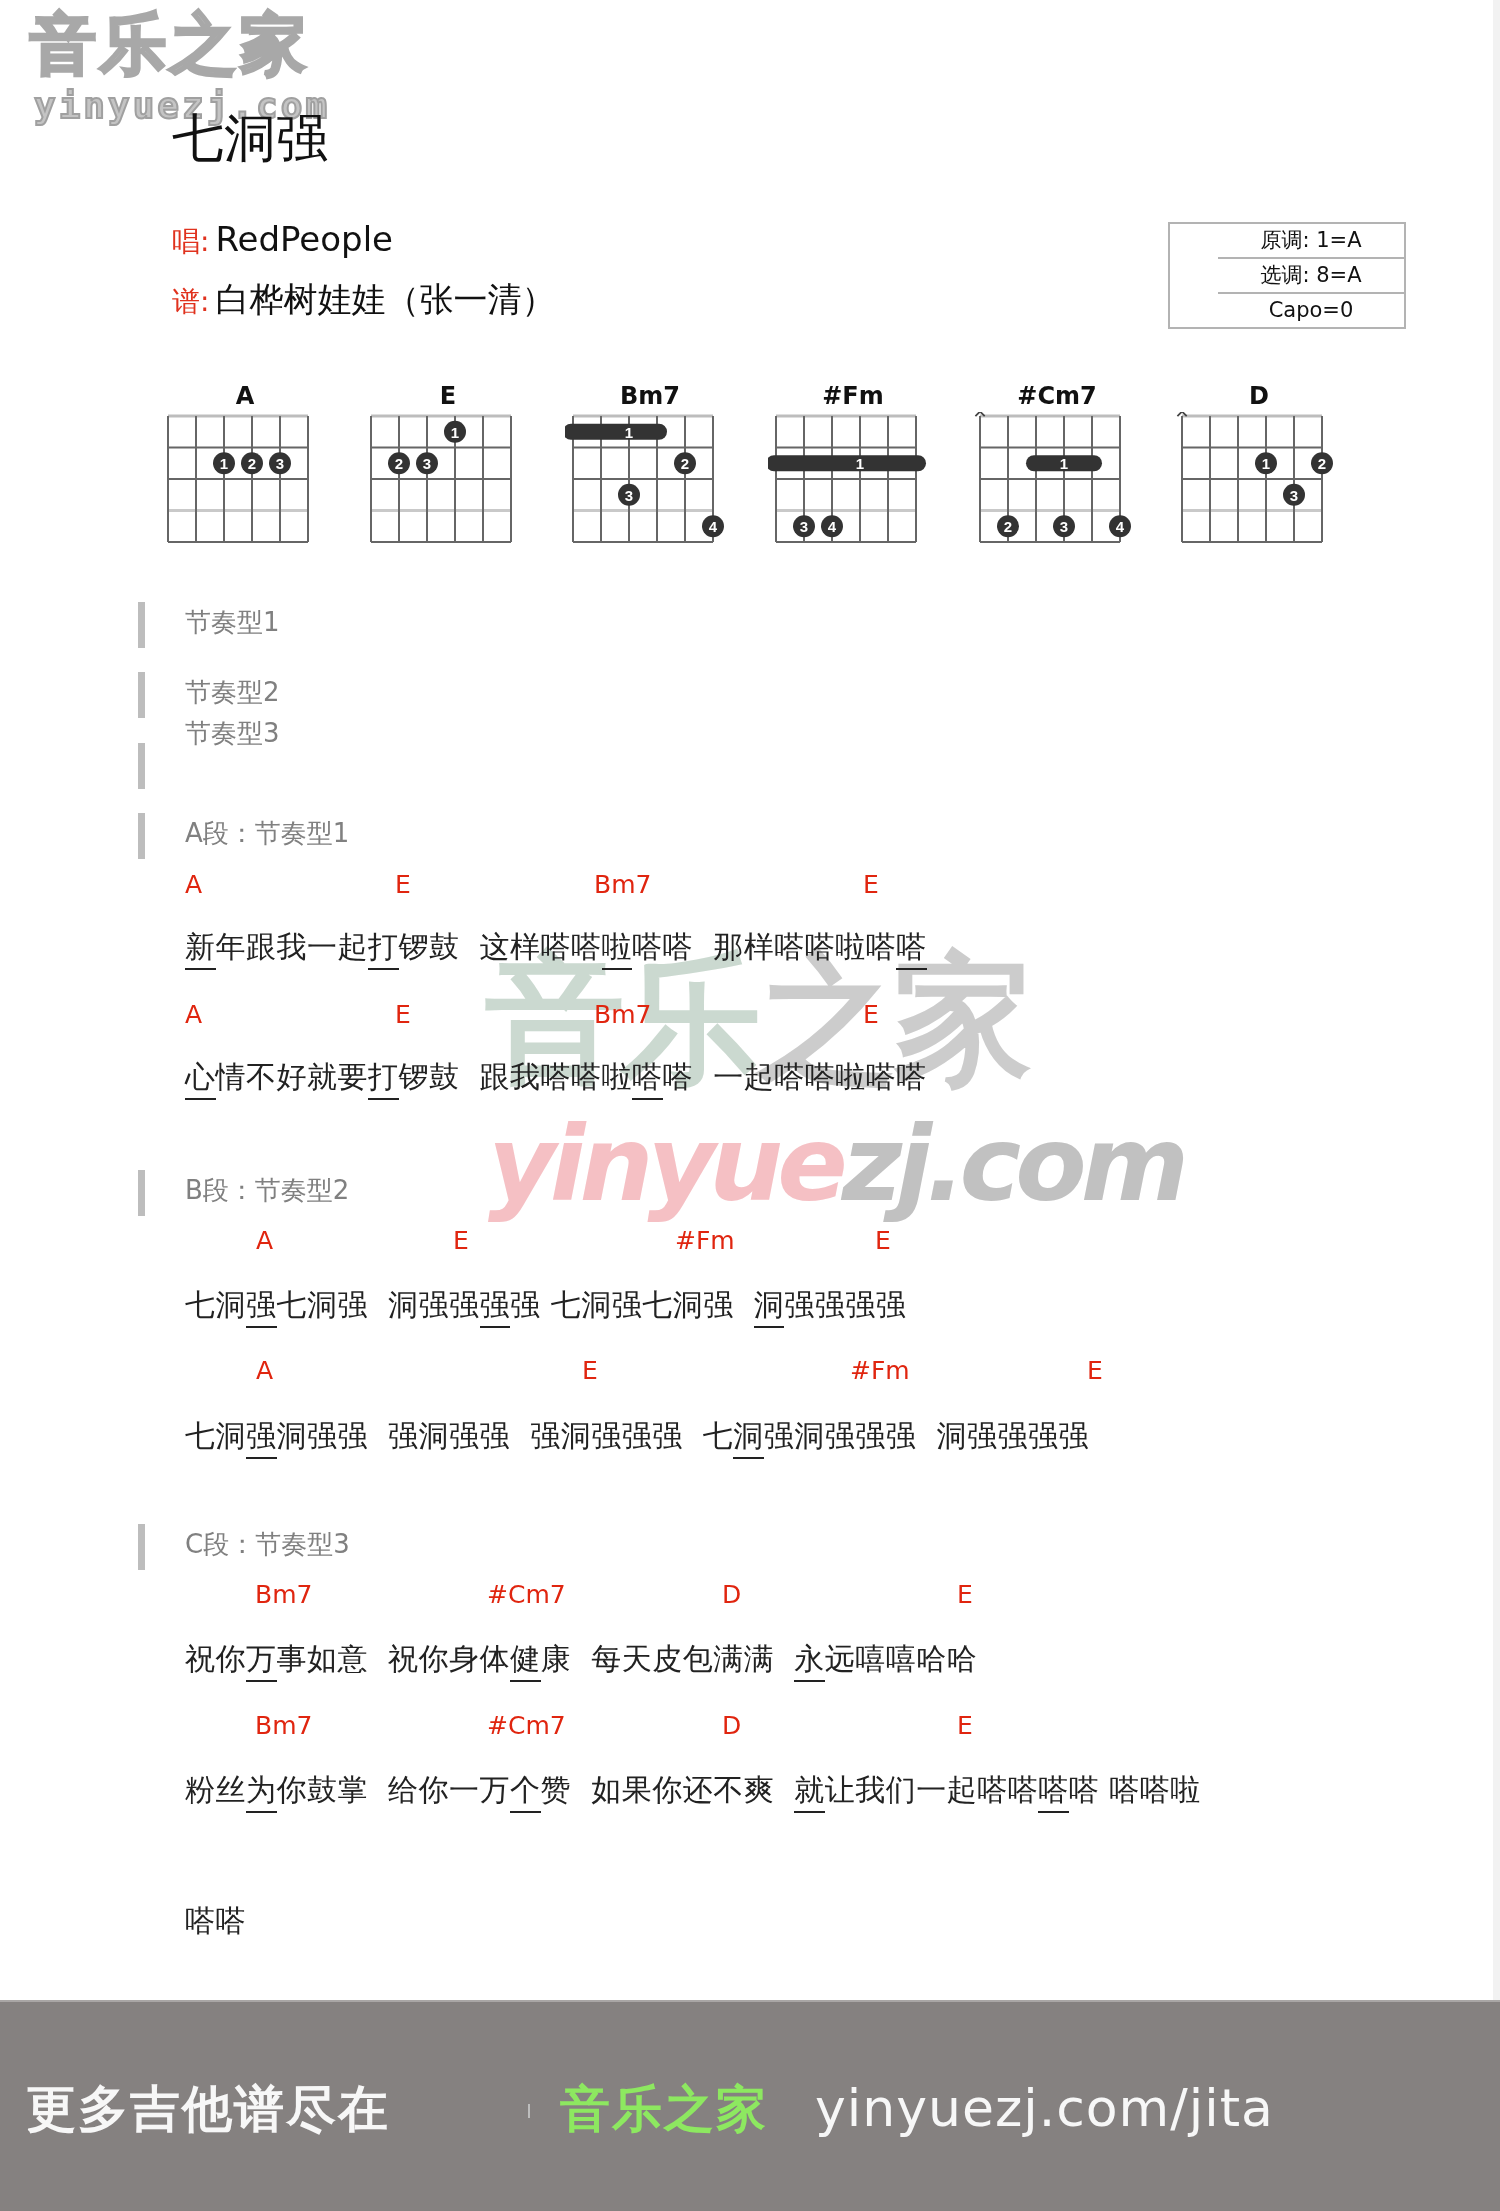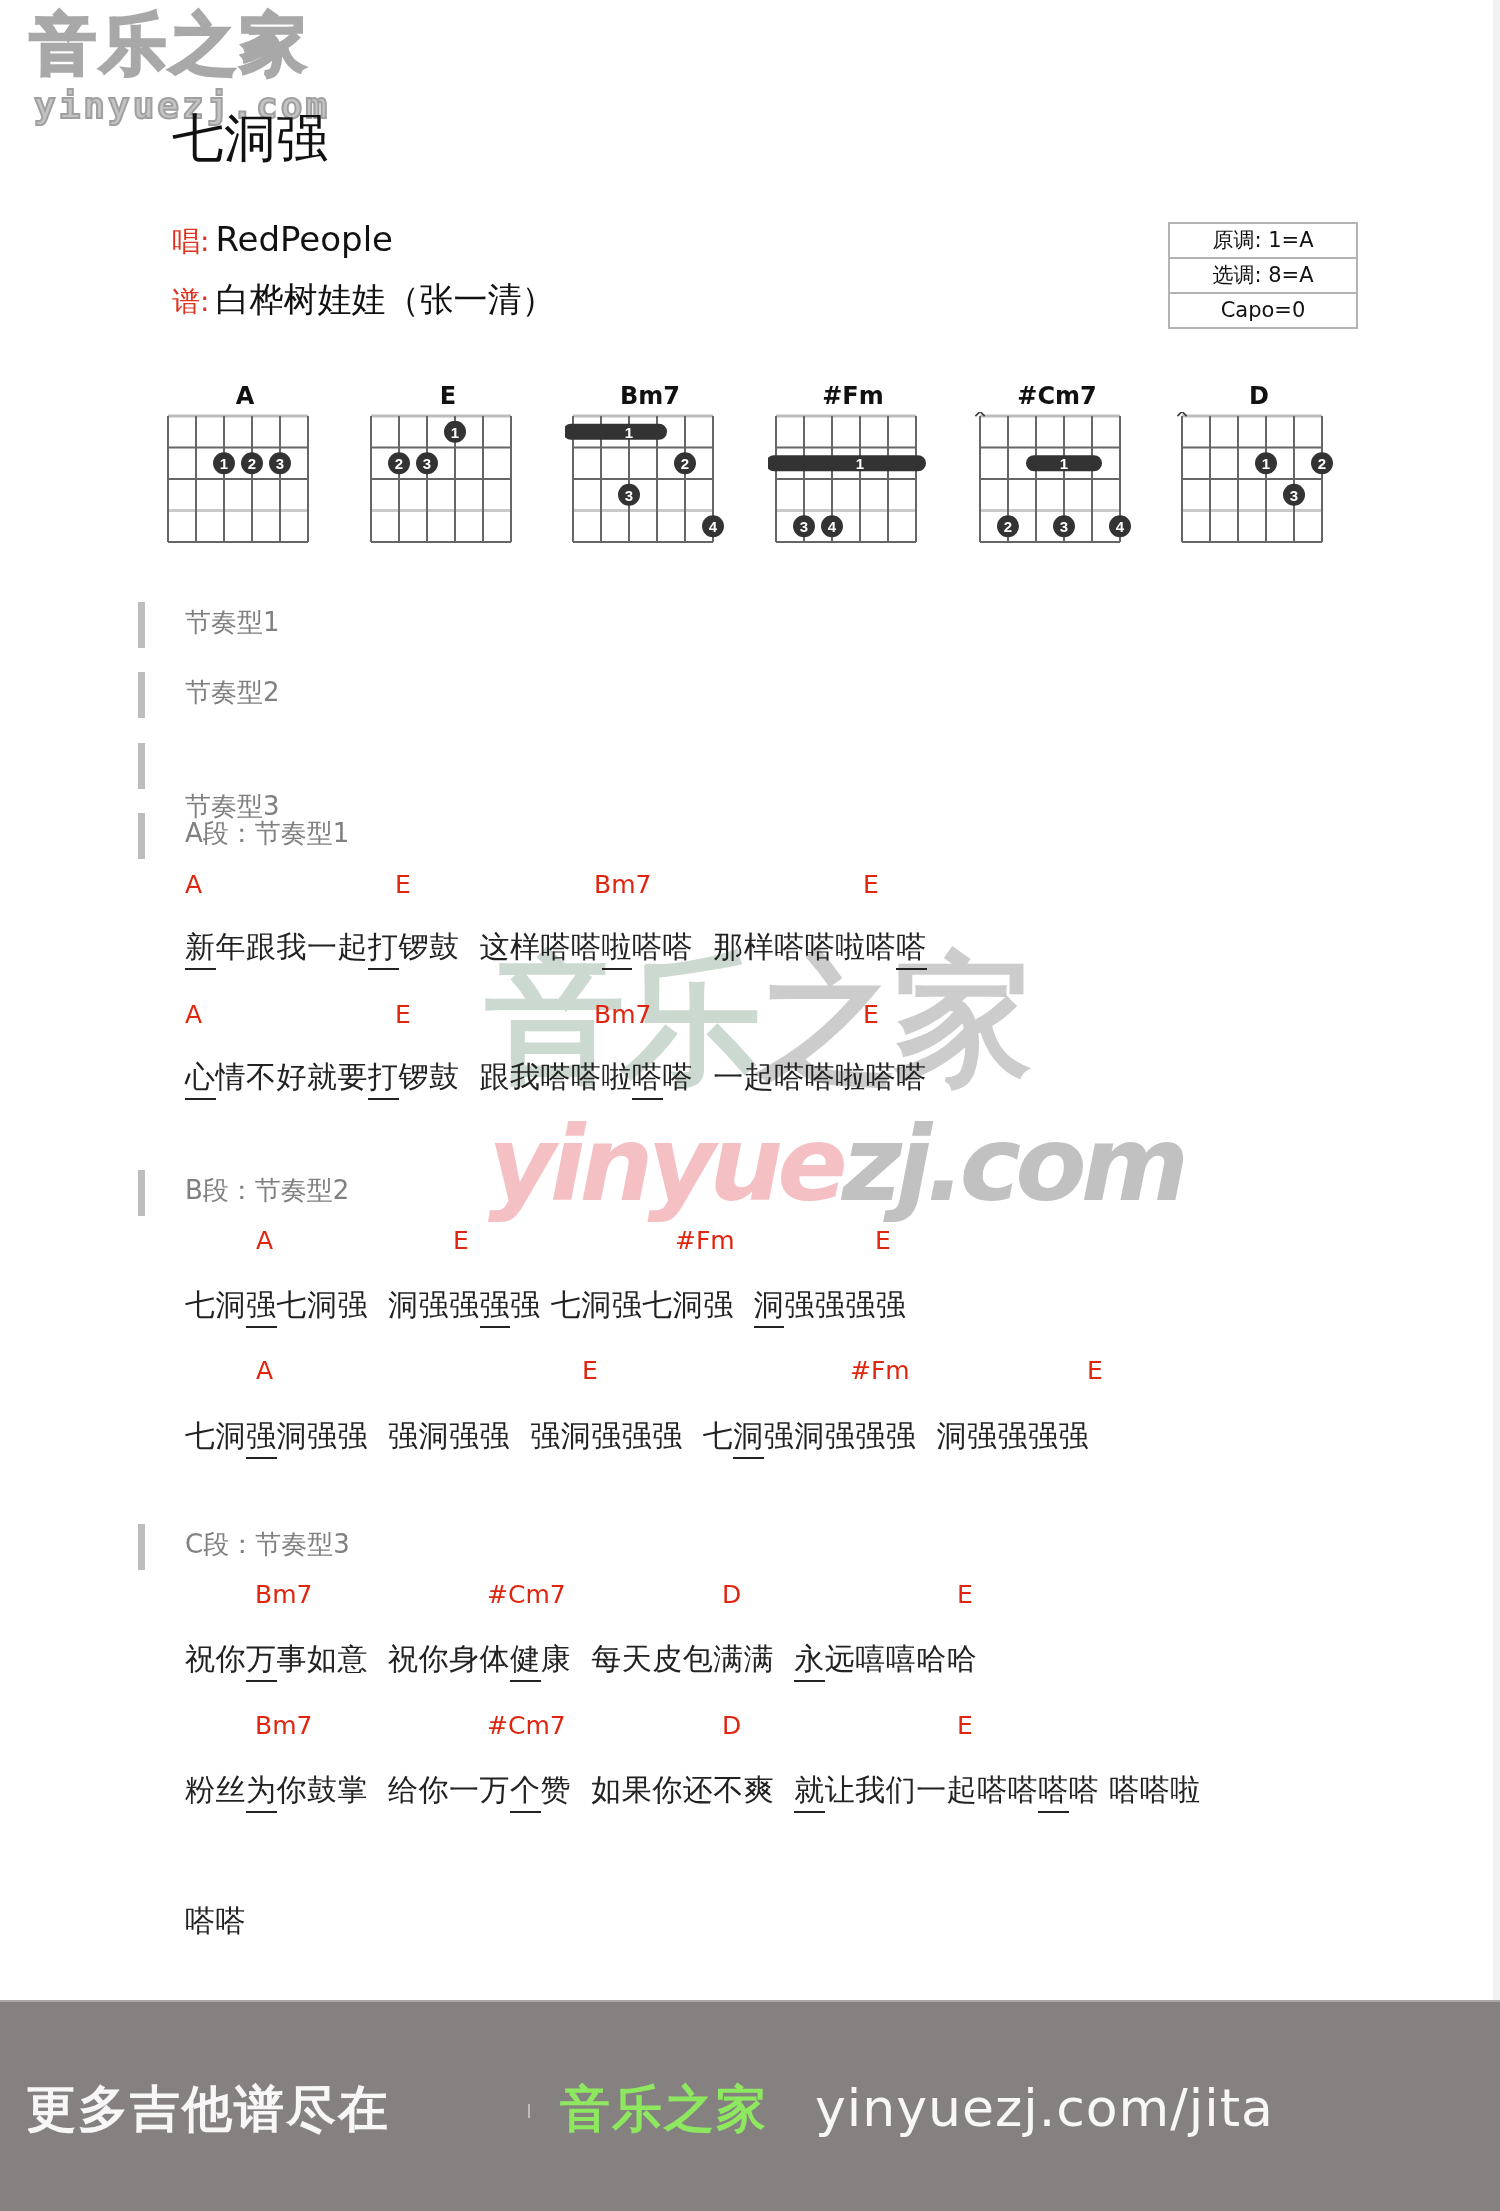--- a/index.html
+++ b/index.html
@@ -10,21 +10,21 @@
   
   .logo-cn { position:absolute; left:30px; top:12px; font-size:66px; font-weight:bold; color:#bdbdbd;
              letter-spacing:4px; -webkit-text-stroke:3px #a8a8a8; line-height:1; }
   .logo-en { position:absolute; left:34px; top:88px; font-size:36px; font-weight:bold; color:#c4c4c4;
              -webkit-text-stroke:2px #a0a0a0; letter-spacing:3px; line-height:1; font-family:"DejaVu Sans Mono", monospace; }
 
   .title { position:absolute; left:172px; top:112px; font-size:52px; color:#111; line-height:1; }
   .meta { position:absolute; left:172px; font-size:34px; line-height:1; color:#111; }
   .meta .lbl { color:#e0321e; font-size:28px; margin-right:6px; }
 
-  .keybox { position:absolute; left:1168px; top:222px; width:186px; border:2px solid #b3b3b3; }
+  .keybox { position:absolute; left:1168px; top:222px; width:186px; border:2px solid #b3b3b3;padding-left:48px; }
   .keybox div { height:33px; line-height:33px; text-align:center; font-size:21px; color:#111;
                 border-bottom:2px solid #b3b3b3; }
   .keybox div:last-child { border-bottom:none; }
 
   
   .chord { position:absolute; top:382px; width:170px; height:170px; }
   .chord-name { position:absolute; top:0; left:0; width:100%; text-align:center; font-size:24px; font-weight:bold; color:#111; }
   .chord svg { position:absolute; left:0; top:30px; }
 
   
@@ -216,21 +216,21 @@
   </div>
 
 <div class="wm-cn"><span>音乐</span><span class="g2">之家</span></div>
 <div class="wm-en"><span class="p">yinyue</span><span class="g">zj.com</span></div>
 
 <div class="bar" style="top:602px;height:46px;"></div>
 <div class="section-label" style="top:609px;">节奏型1</div>
 <div class="bar" style="top:672px;height:46px;"></div>
 <div class="section-label" style="top:679px;">节奏型2</div>
 <div class="bar" style="top:743px;height:46px;"></div>
-<div class="section-label" style="top:793px;text-align:center;">节奏型3</div>
+<div class="section-label" style="top:720px;text-align:center;">节奏型3</div>
 
 <div class="bar" style="top:813px;height:46px;"></div>
 <div class="section-label" style="top:820px;">A段：节奏型1</div>
 <div class="chord-line" style="top:872px;">
   <span style="left:185px;">A</span>
   <span style="left:395px;">E</span>
   <span style="left:594px;">Bm7</span>
   <span style="left:863px;">E</span>
 </div>
 <div class="lyric" style="top:932px;"><span class="u">新</span><span>年</span><span>跟</span><span>我</span><span>一</span><span>起</span><span class="u">打</span><span>锣</span><span>鼓</span><span> </span><span> </span><span>这</span><span>样</span><span>嗒</span><span>嗒</span><span class="u">啦</span><span>嗒</span><span>嗒</span><span> </span><span> </span><span>那</span><span>样</span><span>嗒</span><span>嗒</span><span>啦</span><span>嗒</span><span class="u">嗒</span></div>

